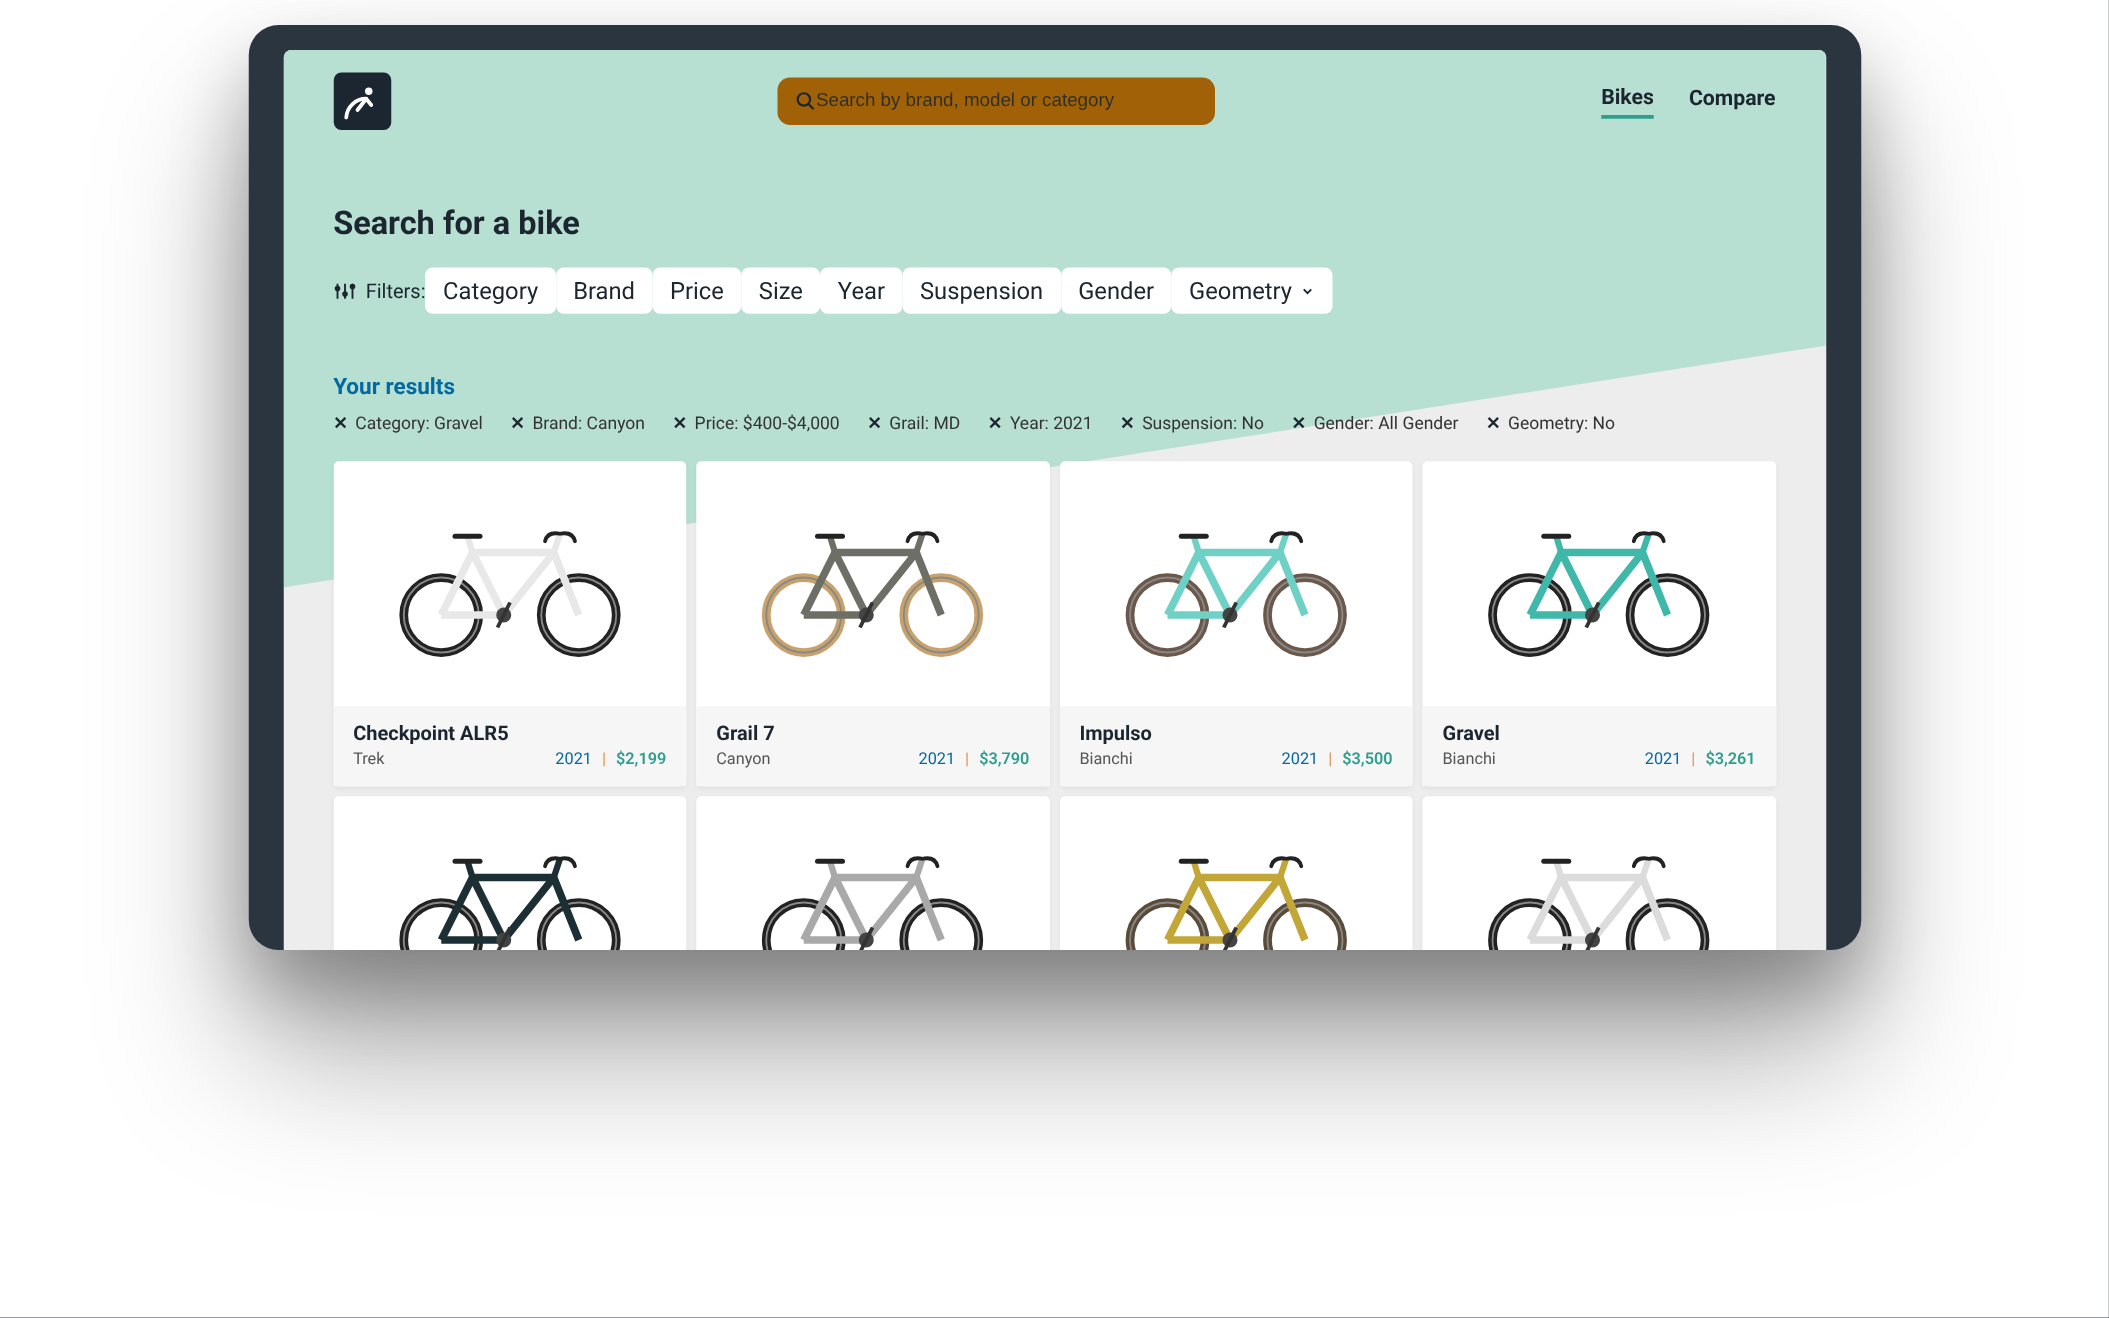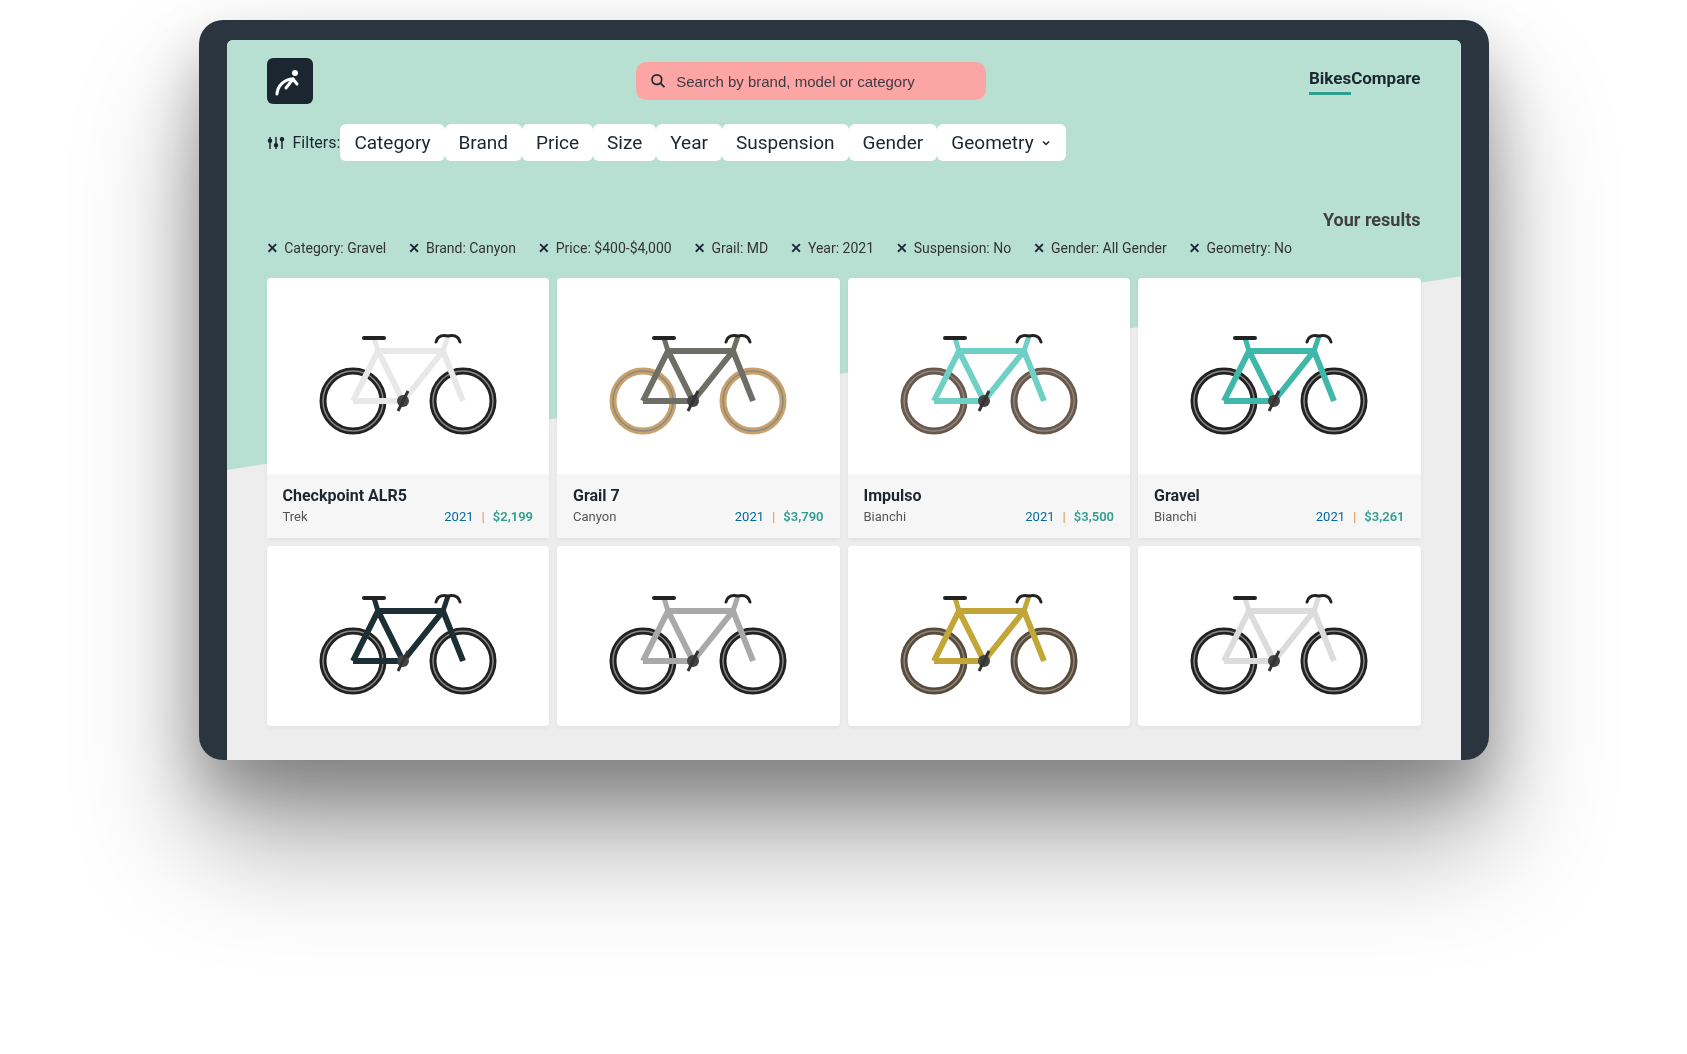--- a/index.html
+++ b/index.html
@@ -61,38 +61,39 @@
     align-items: center;
     justify-content: center;
     color: #fff;
     flex: 0 0 auto;
   }
   .searchbar {
     flex: 0 0 auto;
     width: 350px;
     margin-left: auto;
     margin-right: auto;
-    background: #fca5a5;
+    background: #a16207;
     border-radius: 10px;
     padding: 10px 14px;
     display: flex;
-    align-items: center;
-    gap: 10px;
+    align-items: flex-start;
   }
   .searchbar input {
     border: none;
     background: transparent;
     outline: none;
     font-size: 15px;
     color: #1c2630;
     width: 100%;
   }
   .searchbar input::placeholder { color: #1c2630; opacity: 0.85; }
   .nav {
     display: flex;
+    gap: 28px;
+    align-items: center;
   }
   .nav a {
     font-weight: 700;
     font-size: 17px;
     color: #1c2630;
     text-decoration: none;
     padding-bottom: 4px;
     cursor: pointer;
   }
   .nav a.active {
@@ -127,22 +128,21 @@
     display: inline-flex;
     align-items: center;
     gap: 6px;
     cursor: pointer;
   }
   
   .results-title {
     margin-top: 48px;
     font-size: 18px;
     font-weight: 700;
-    color: #404040;
-    text-align: right;
+    color: #0369a1;
   }
   .active-filters {
     margin-top: 10px;
     display: flex;
     flex-wrap: wrap;
     gap: 18px 22px;
   }
   .active-filter {
     display: inline-flex;
     align-items: center;
@@ -226,20 +226,21 @@
             </svg>
             <input type="text" placeholder="Search by brand, model or category" style="">
           </div>
 
           <div class="nav">
             <a class="active">Bikes</a>
             <a>Compare</a>
           </div>
         </div>
 
+        <h1 class="page-title">Search for a bike</h1>
 
         <div class="filter-row">
           <div class="filter-label">
             <svg width="18" height="18" viewBox="0 0 24 24" stroke="#1c2630" stroke-width="2">
               <line x1="4" y1="4" x2="4" y2="20"></line>
                 <circle cx="4" cy="9" r="2" fill="#1c2630"></circle>
               <line x1="12" y1="4" x2="12" y2="20"></line>
                 <circle cx="12" cy="15" r="2" fill="#1c2630"></circle>
               <line x1="20" y1="4" x2="20" y2="20"></line>
                 <circle cx="20" cy="7" r="2" fill="#1c2630"></circle>

